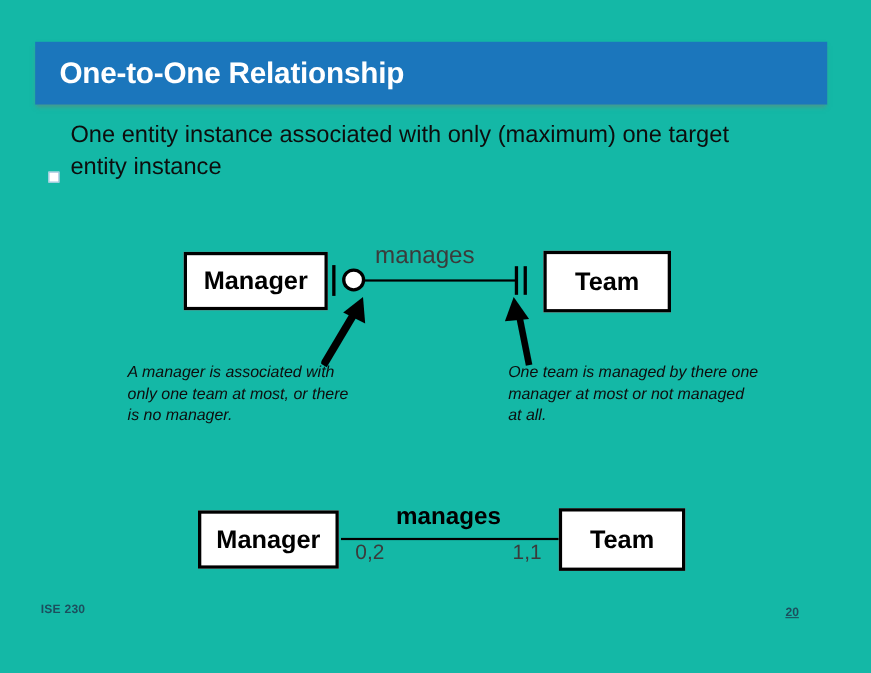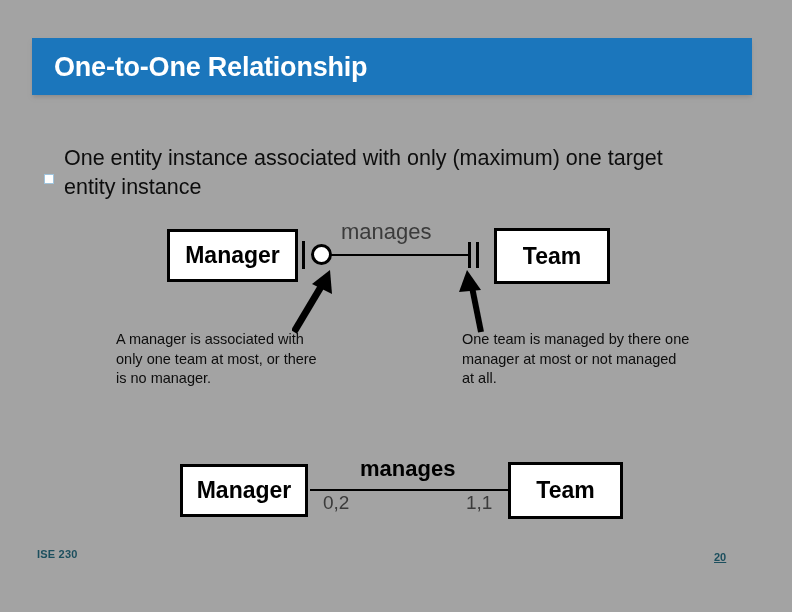--- a/index.html
+++ b/index.html
@@ -9,21 +9,21 @@
     background: #ffffff;
   }
   body {
     font-family: "Liberation Sans", sans-serif;
     -webkit-font-smoothing: antialiased;
   }
   #slide {
     position: relative;
     width: 792px;
     height: 612px;
-    background: #a3a3a3;
+    background: #14b8a6;
     overflow: hidden;
   }
 
   
   #title-bar {
     position: absolute;
     left: 32px;
     top: 38px;
     width: 720px;
     height: 57px;
@@ -42,22 +42,21 @@
     white-space: nowrap;
   }
 
   
   #bullet-row {
     position: absolute;
     left: 44px;
     top: 108px;
     width: 700px;
     display: flex;
-    align-items: center;
-    margin-top: 36px;
+    align-items: flex-end;
   }
   #bullet-marker {
     width: 8px;
     height: 8px;
     border: 1px solid #9fc4dd;
     background: #ffffff;
     margin-top: 11px;
     margin-right: 10px;
     flex: none;
   }
@@ -133,20 +132,21 @@
   }
   #arrow-left-1 { position: absolute; left: 292px; top: 268px; }
   #arrow-right-1 { position: absolute; left: 455px; top: 268px; }
 
   
   .note {
     position: absolute;
     font-size: 14.5px;
     line-height: 19.5px;
     color: #0d0d0d;
+    font-style: italic;
   }
   #note-left { left: 116px; top: 330px; width: 205px; }
   #note-right { left: 462px; top: 330px; width: 230px; }
 
   
   #diagram-two { position: absolute; left: 0; top: 0; width: 792px; height: 612px; }
 
   #box-manager-2 {
     left: 180px; top: 464px; width: 128px; height: 53px;
     font-size: 23px;

